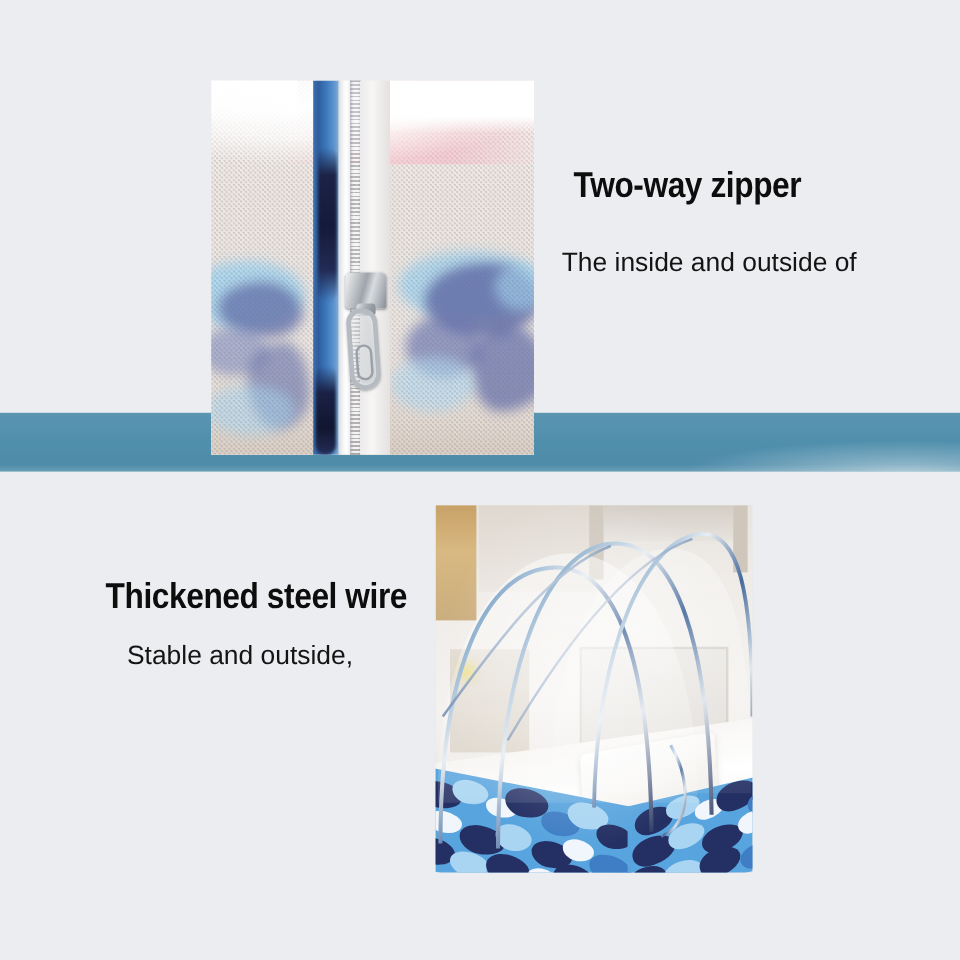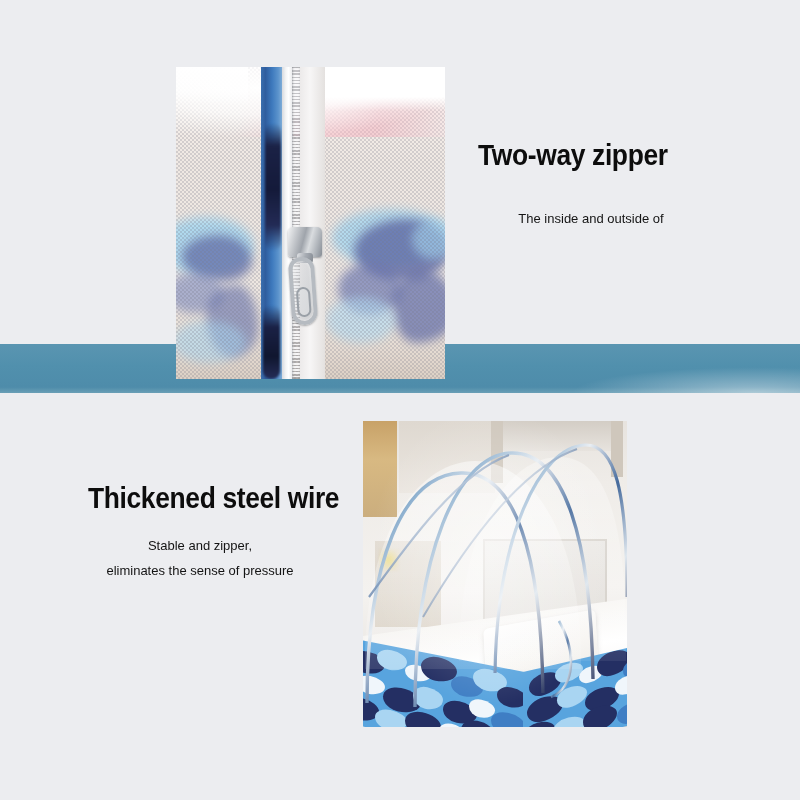--- a/index.html
+++ b/index.html
@@ -253,21 +253,21 @@
     letter-spacing:-0.4px;
     color:#0d0d0d;
     white-space:nowrap;
     transform:scaleX(.88);
     transform-origin:left center;
     z-index:6;
   }
   .subline {
     position:absolute;
     font-family:"Liberation Sans", sans-serif;
-    font-size:13px;
+    font-size:22px;
     line-height:25px;
     color:#141414;
     text-align:center;
     white-space:nowrap;
     z-index:6;
   }
 
   #zipper-headline { left:478px; top:138px; }
   #zipper-subline  { left:455px; top:206px; width:272px; }
 
@@ -409,17 +409,16 @@
       <path d="M6,176 C48,118 96,52 146,34" fill="none" stroke="url(#wireGrad)" stroke-width="2.2" opacity=".85"></path>
       <path d="M60,196 C100,128 156,48 214,28" fill="none" stroke="url(#wireGrad)" stroke-width="2.0" opacity=".7"></path>
 
       <path d="M196,200 C214,232 212,266 188,276" fill="none" stroke="url(#wireGrad)" stroke-width="2.6" opacity=".9"></path>
     </svg>
     <div class="fl-tent"></div>
   </div>
 
   <div class="headline" id="wire-headline">Thickened steel wire</div>
   <div class="subline" id="wire-subline">
-    <div>Stable and zipper,</div>
-    <div>eliminates the sense of pressure</div>
+    <div>Stable and outside,</div>
   </div>
 
 </div>
 
 </body></html>

